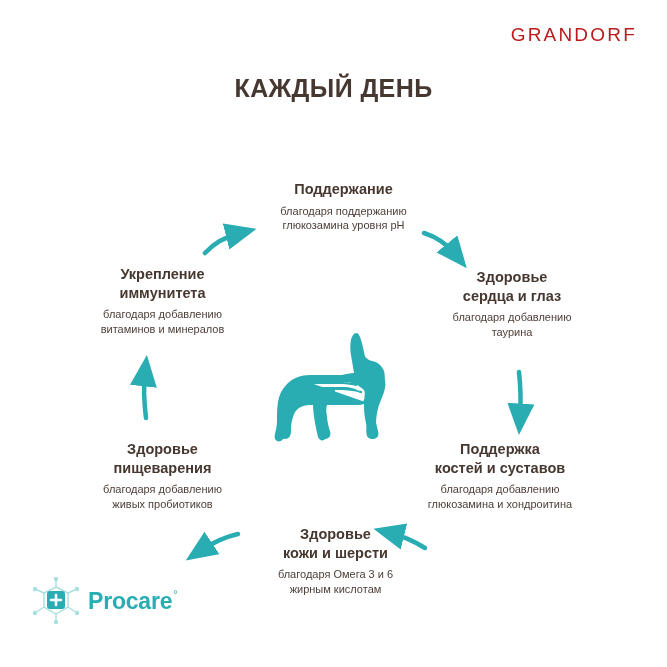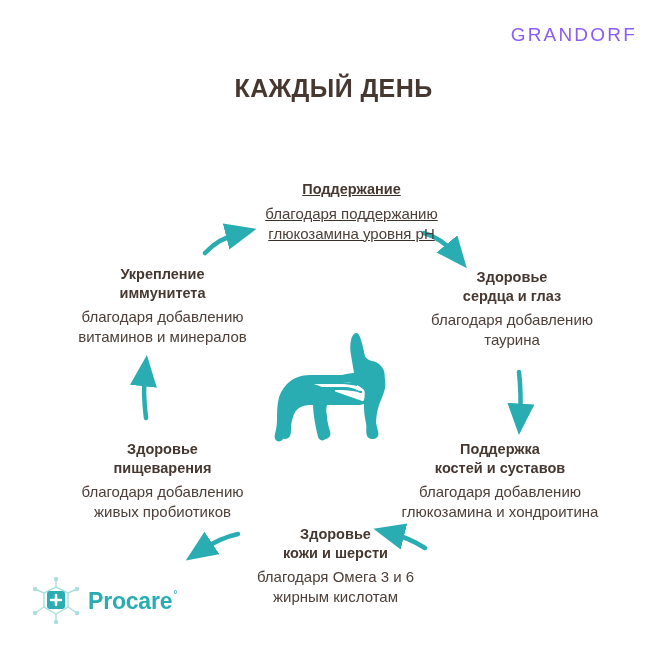--- a/index.html
+++ b/index.html
@@ -22,21 +22,21 @@
   }
 
   
   .brand {
     position: absolute;
     top: 24px;
     right: 30px;
     font-size: 19px;
     letter-spacing: 2.2px;
     font-weight: 400;
-    color: #8b5cf6;
+    color: #b91c1c;
   }
 
   
   .title {
     position: absolute;
     top: 72px;
     left: 0;
     width: 667px;
     text-align: center;
     font-size: 25px;
@@ -53,28 +53,28 @@
     text-align: center;
   }
   .node .heading {
     font-size: 14.5px;
     font-weight: bold;
     line-height: 1.28;
     color: #463830;
     margin-bottom: 5px;
   }
   .node .sub {
-    font-size: 15px;
+    font-size: 11px;
     line-height: 1.34;
     color: #4e4039;
     font-weight: normal;
     text-align: center;
   }
 
-  #node-kidney { top: 180px; left: 244px; width: 215px; text-decoration: underline; }
+  #node-kidney { top: 180px; left: 236px; width: 215px; }
   #node-heart  { top: 268px; left: 412px; width: 200px; }
   #node-bones  { top: 440px; left: 392px; width: 216px; }
   #node-skin   { top: 525px; left: 233px; width: 205px; }
   #node-digest { top: 440px; left: 60px;  width: 205px; }
   #node-immune { top: 265px; left: 60px;  width: 205px; }
 
   
   .dog {
     position: absolute;
     top: 330px;

